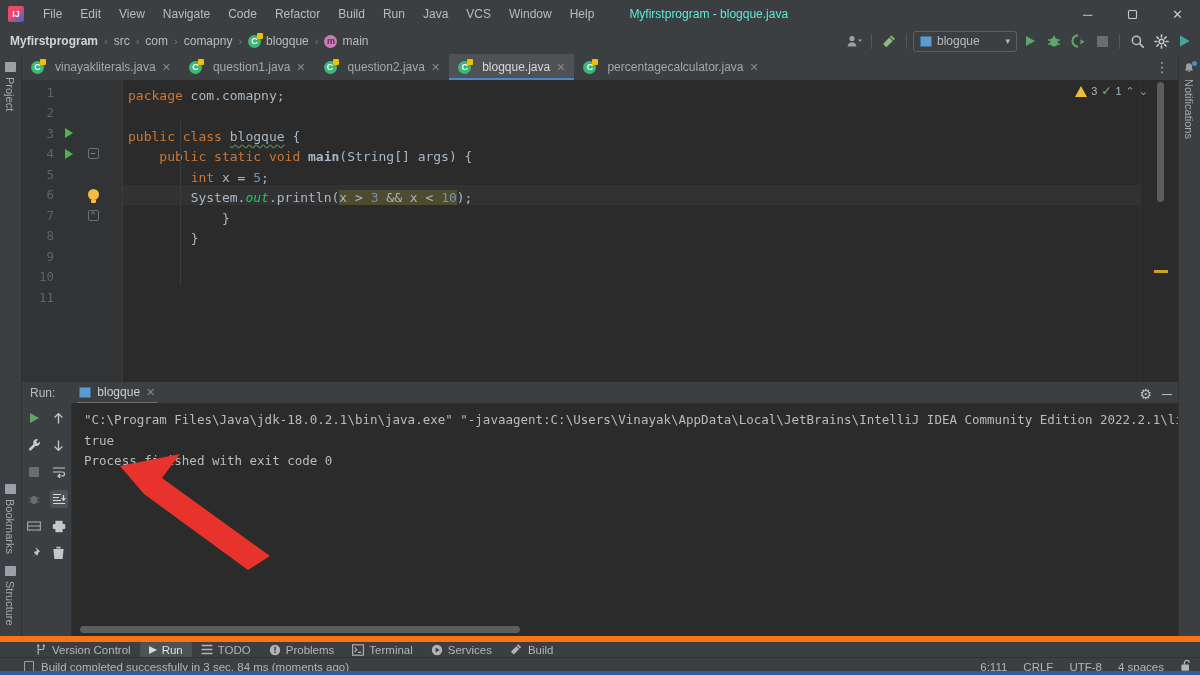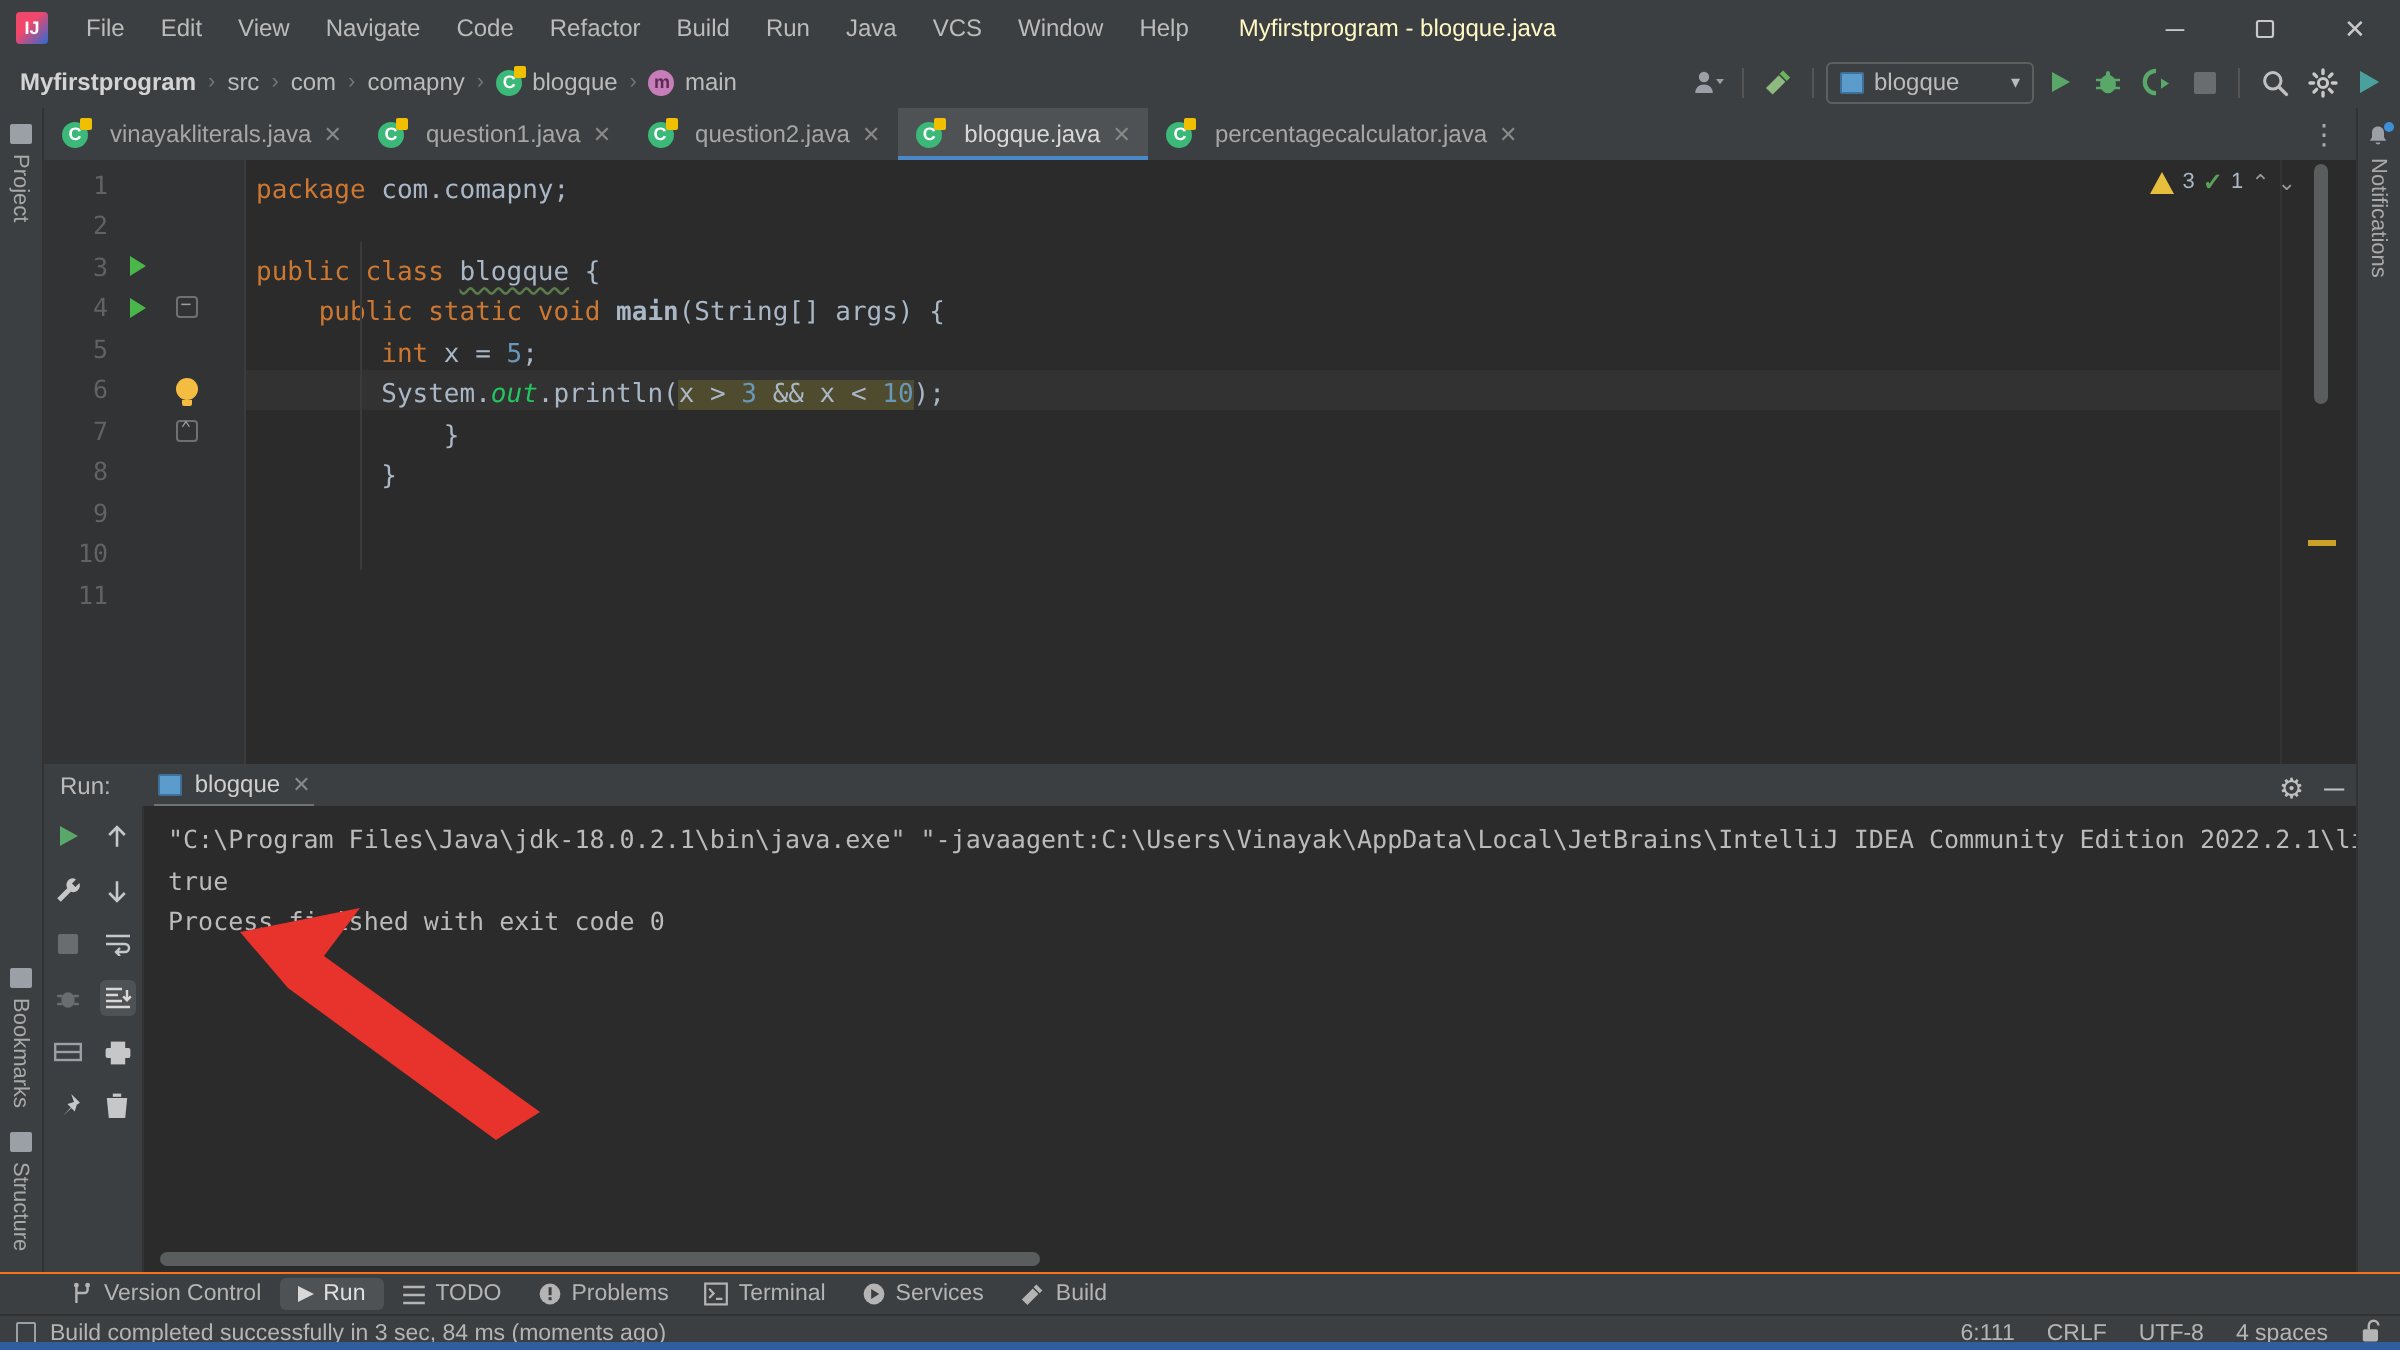--- a/index.html
+++ b/index.html
@@ -22,21 +22,21 @@
     background: linear-gradient(135deg,#f0476b 0%,#f0476b 40%,#2b6cd4 100%);
     display: flex; align-items: center; justify-content: center;
     font-size: 9px; font-weight: bold; color: #fff;
   }
   .menu { display: flex; align-items: flex-end; gap: 0px; }
   .menu-item {
     font-size: 12px; color: #bbbbbb; padding: 4px 9px; cursor: default;
     white-space: nowrap;
   }
   .win-title {
-    font-size: 12px; color: #fef9c3; margin-left: 16px; white-space: nowrap;
+    font-size: 12px; color: #5eead4; margin-left: 26px; white-space: nowrap;
   }
   .win-ctrls { position: absolute; right: 0; top: 0; height: 28px; display: flex; }
   .win-btn {
     width: 45px; height: 28px; display: flex; align-items: center; justify-content: center;
     font-size: 13px; color: #c8c8c8;
   }
 
   
   .navbar {
     height: 26px; background: #3c3f41; display: flex; align-items: center;
@@ -230,33 +230,33 @@
   .con-line { font-size: 12.5px; color: #bbbbbb; white-space: pre; line-height: 20.5px; }
   .con-scroll-h {
     position: absolute; left: 8px; bottom: 3px; height: 7px; width: 440px;
     background: #5a5d5e; border-radius: 4px;
   }
 
   
   .bottombar {
     position: absolute; left: 0; right: 0; bottom: 18px; height: 21px;
     background: #3c3f41; display: flex; align-items: center; padding-left: 26px;
-    border-top: 1px solid #f97316;
+    border-top: 6px solid #f97316;
   }
   .bb-item {
     display: flex; align-items: center; gap: 5px; font-size: 11.5px; color: #b4b4b4;
     padding: 2px 9px; border-radius: 3px; white-space: nowrap;
   }
   .bb-item.active { background: #4e5254; color: #e0e0e0; }
   .statusbar {
     position: absolute; left: 0; right: 0; bottom: 0; height: 18px;
     background: #3c3f41; display: flex; align-items: center; padding: 0 8px;
     font-size: 11.5px; color: #b4b4b4; border-top: 1px solid #323232;
   }
-  .sb-left { display: flex; align-items: center; gap: 7px; }
+  .sb-left { display: flex; align-items: center; gap: 7px; margin-left: 16px; }
   .sb-right { margin-left: auto; display: flex; align-items: center; gap: 16px; }
   .doc-ico { width: 10px; height: 12px; border: 1px solid #9aa0a6; border-radius: 1px; }
   .blue-strip {
     position: absolute; left: 0; right: 0; bottom: 0; height: 4px; background: #2f5d9e;
   }
 
   
   .arrow-annot { position: absolute; left: 118px; top: 452px; pointer-events: none; }
 
   .play-tri {

